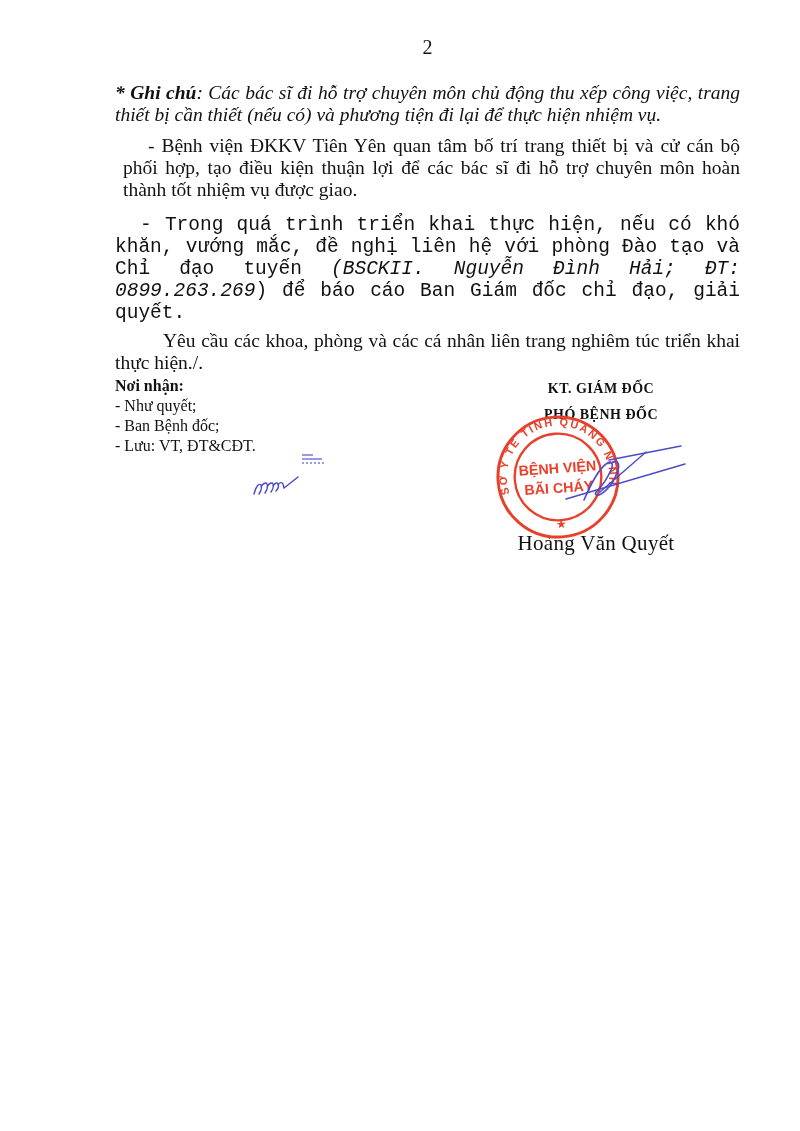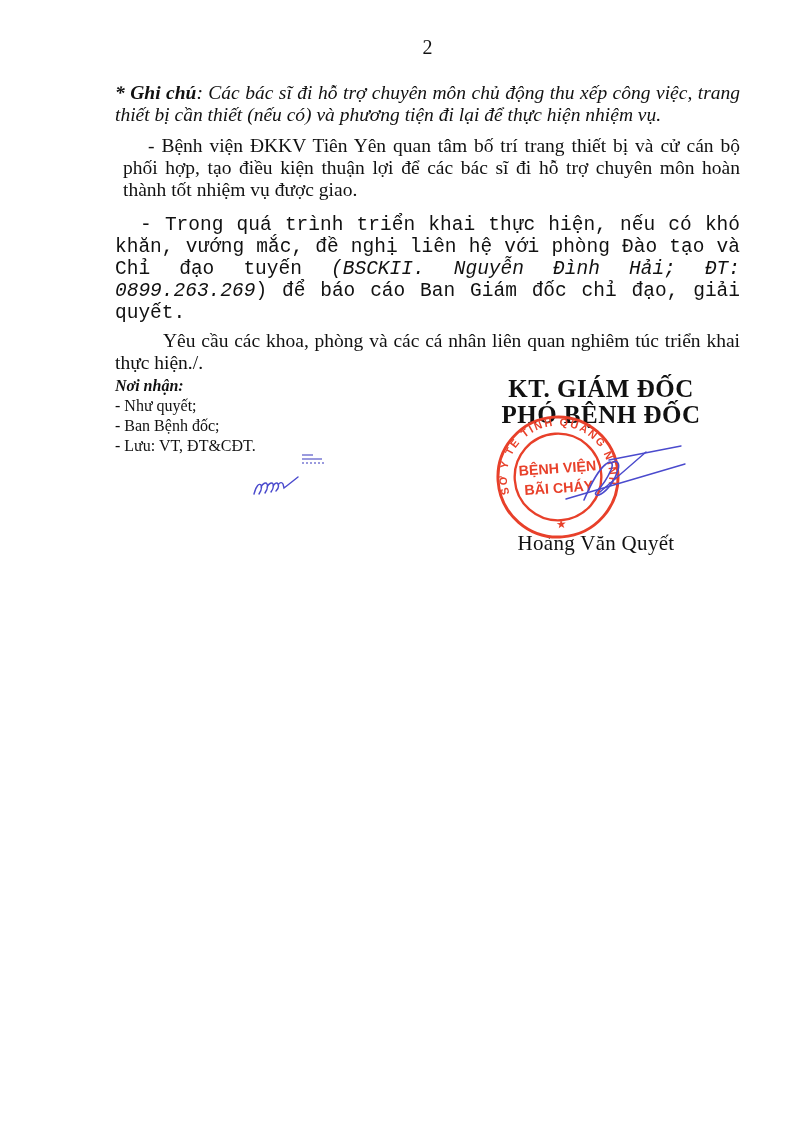--- a/index.html
+++ b/index.html
@@ -37,29 +37,29 @@
   .body-text p.para-4 { text-indent: 48px; }
   .italic { font-style: italic; }
   .bold-italic { font-style: italic; font-weight: bold; }
   .recipients {
     position: absolute;
     top: 376px;
     left: 115px;
     font-size: 16px;
     line-height: 20px;
   }
-  .recipients .title { font-weight: bold; font-style: italic; }
+  .recipients .title { font-weight: bold; }
   .sign-position {
     position: absolute;
     top: 376px;
     left: 500px;
     width: 202px;
     text-align: center;
     font-weight: bold;
-    font-size: 25px;
+    font-size: 14px;
     line-height: 26px;
     letter-spacing: 0.5px;
   }
   .signer-name {
     position: absolute;
     top: 531px;
     left: 496px;
     width: 200px;
     text-align: center;
     font-weight: normal;
@@ -103,21 +103,21 @@
 <body>
 
 <div class="page">
 
   <div class="page-number">2</div>
 
   <div class="body-text">
     <p class="para-1 italic"><span class="bold-italic">* Ghi chú</span><span>: Các bác sĩ đi hỗ trợ chuyên môn chủ động thu xếp công việc, trang thiết bị cần thiết (nếu có) và phương tiện đi lại để thực hiện nhiệm vụ.</span></p>
     <p class="para-2">- Bệnh viện ĐKKV Tiên Yên quan tâm bố trí trang thiết bị và cử cán bộ phối hợp, tạo điều kiện thuận lợi để các bác sĩ đi hỗ trợ chuyên môn hoàn thành tốt nhiệm vụ được giao.</p>
     <p class="para-3"><span>- Trong quá trình triển khai thực hiện, nếu có khó khăn, vướng mắc, đề nghị liên hệ với phòng Đào tạo và Chỉ đạo tuyến </span><span class="italic">(BSCKII. Nguyễn Đình Hải; ĐT: 0899.263.269</span><span>) để báo cáo Ban Giám đốc chỉ đạo, giải quyết.</span></p>
-    <p class="para-4">Yêu cầu các khoa, phòng và các cá nhân liên quan nghiêm túc triển khai thực hiện./.</p>
+    <p class="para-4">Yêu cầu các khoa, phòng và các cá nhân liên trang nghiêm túc triển khai thực hiện./.</p>
   </div>
 
   <div class="recipients">
     <div class="title">Nơi nhận:</div>
     <div>- Như quyết;</div>
     <div>- Ban Bệnh đốc;</div>
     <div>- Lưu: VT, ĐT&amp;CĐT.</div>
   </div>
 
   <div class="sign-position">

